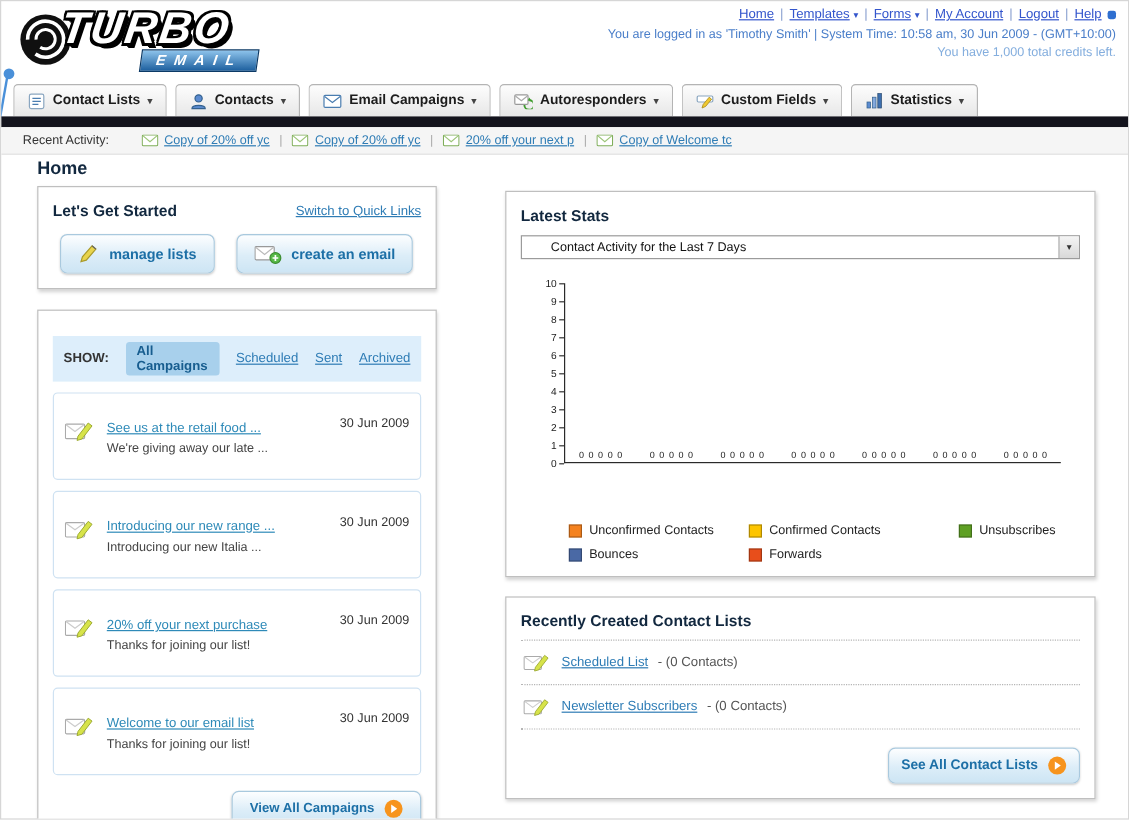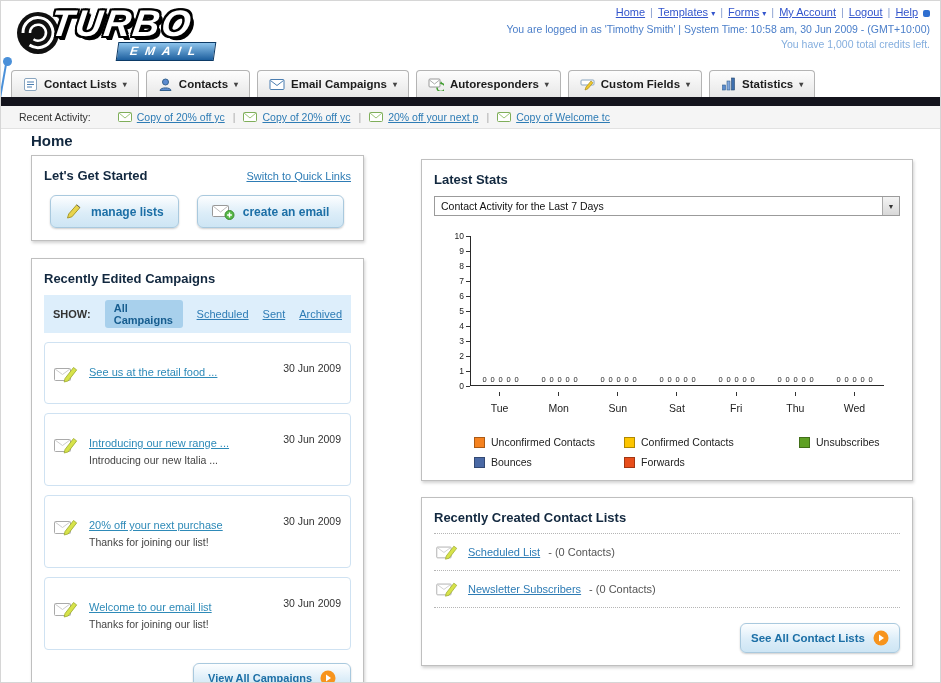--- a/index.html
+++ b/index.html
@@ -59,21 +59,21 @@
   .camp-row { display:flex; align-items:flex-start; gap:9px; border:1px solid #cfe2f2; border-radius:4px; padding:19px 9px; margin-top:9px; cursor:pointer; }
   .camp-row .ico { flex:0 0 auto; margin-top:2px; }
   .camp-texts { flex:1; }
   .camp-title { font-size:11px; color:#2e8ab8; text-decoration:underline; }
   .camp-sub { font-size:10.5px; color:#444; margin-top:3px; }
   .camp-date { font-size:10.5px; color:#333; white-space:nowrap; }
   .camp-footer { text-align:right; margin-top:13px; }
 
   
   .stats-box { margin-bottom:16px; min-height:305px; }
-  .dropdown { margin-top:9px; height:20px; border:1px solid #9b9b9b; background:#fff; display:flex; align-items:center; justify-content:space-between; padding-left:6px; font-size:10.5px; color:#111; cursor:pointer; }
+  .dropdown { margin-top:9px; height:20px; border:1px solid #9b9b9b; background:#fff; display:flex; align-items:center; justify-content:space-between; padding-left:24px; font-size:10.5px; color:#111; cursor:pointer; }
   .dd-arrow { width:17px; height:18px; background:linear-gradient(#f4f4f4,#d8d8d8); border-left:1px solid #aaa; display:flex; align-items:center; justify-content:center; font-size:7px; color:#333; }
   .chart { position:relative; height:188px; margin:20px 4px 0 4px; }
   .y-axis { position:absolute; left:0; top:0; bottom:38px; width:32px; }
   .ytick { position:absolute; right:0; transform:translateY(50%); font-size:8.5px; color:#222; }
   .ytick::after { content:""; display:inline-block; width:4px; height:1px; background:#333; margin-left:2px; vertical-align:middle; }
   .plot { position:absolute; left:32px; right:12px; top:0; bottom:38px; border-left:1.5px solid #2a2a2a; border-bottom:1.5px solid #2a2a2a; }
   .groups { position:absolute; left:0; right:0; bottom:0; display:flex; }
   .bar-group { flex:1; display:flex; justify-content:center; align-items:flex-end; gap:1px; padding-bottom:1px; }
   .bar-value { font-size:7.5px; color:#222; width:7px; text-align:center; }
   .x-labels { position:absolute; left:32px; right:12px; bottom:0; height:32px; display:flex; }
@@ -233,37 +233,37 @@
               <path d="M1 3 l7.5 6 7.5-6" fill="none" stroke="#bbb"></path>
               <circle cx="17.5" cy="12" r="4.5" fill="#57b947" stroke="#3c8c30"></circle>
               <path d="M17.5 9.6 v4.8 M15.1 12 h4.8" stroke="#fff" stroke-width="1.4"></path>
             </svg>
           <span>create an email</span>
         </button>
       </div>
     </div>
 
     <div class="box campaigns">
-      <div class="box-title">Recently Edited Campaigns</div>
       <div class="show-bar">
         <span class="show-label">SHOW:</span>
         <span class="camp-tab active">All Campaigns</span>
         <span class="camp-tab">Scheduled</span>
         <span class="camp-tab">Sent</span>
         <span class="camp-tab">Archived</span>
       </div>
 
       <div class="camp-row">
         <svg class="ico" width="26" height="20" viewBox="0 0 26 20">
             <rect x="0.5" y="4.5" width="16" height="12" rx="1" fill="#fff" stroke="#aaa"></rect>
             <path d="M1 5 l7.5 5.5 7.5-5.5" fill="none" stroke="#ccc"></path>
             <path d="M11 14.5 L19.5 3.5 l3.2 2.4 -8.5 11 -4 1.1z" fill="#d7e34a" stroke="#9aa82e" stroke-width="0.8"></path>
           </svg>
         <span class="camp-texts">
           <span class="camp-title">See us at the retail food ...</span>
+          <div class="camp-sub">We're giving away our late ...</div>
         </span>
         <span class="camp-date">30 Jun 2009</span>
       </div>
 
       <div class="camp-row">
         <svg class="ico" width="26" height="20" viewBox="0 0 26 20">
             <rect x="0.5" y="4.5" width="16" height="12" rx="1" fill="#fff" stroke="#aaa"></rect>
             <path d="M1 5 l7.5 5.5 7.5-5.5" fill="none" stroke="#ccc"></path>
             <path d="M11 14.5 L19.5 3.5 l3.2 2.4 -8.5 11 -4 1.1z" fill="#d7e34a" stroke="#9aa82e" stroke-width="0.8"></path>
           </svg>
@@ -380,29 +380,20 @@
               </div>
               <div class="bar-group">
                 <span class="bar-value">0</span>
                 <span class="bar-value">0</span>
                 <span class="bar-value">0</span>
                 <span class="bar-value">0</span>
                 <span class="bar-value">0</span>
               </div>
             </div>
         </div>
-        <div class="x-labels">
-            <div class="xlabel">Tue</div>
-            <div class="xlabel">Mon</div>
-            <div class="xlabel">Sun</div>
-            <div class="xlabel">Sat</div>
-            <div class="xlabel">Fri</div>
-            <div class="xlabel">Thu</div>
-            <div class="xlabel">Wed</div>
-          </div>
       </div>
       <div class="legend">
           <div class="legend-item">
             <span class="swatch" style="background: rgb(245, 130, 31);"></span>
             <span>Unconfirmed Contacts</span>
           </div>
           <div class="legend-item">
             <span class="swatch" style="background: rgb(253, 197, 0);"></span>
             <span>Confirmed Contacts</span>
           </div>

